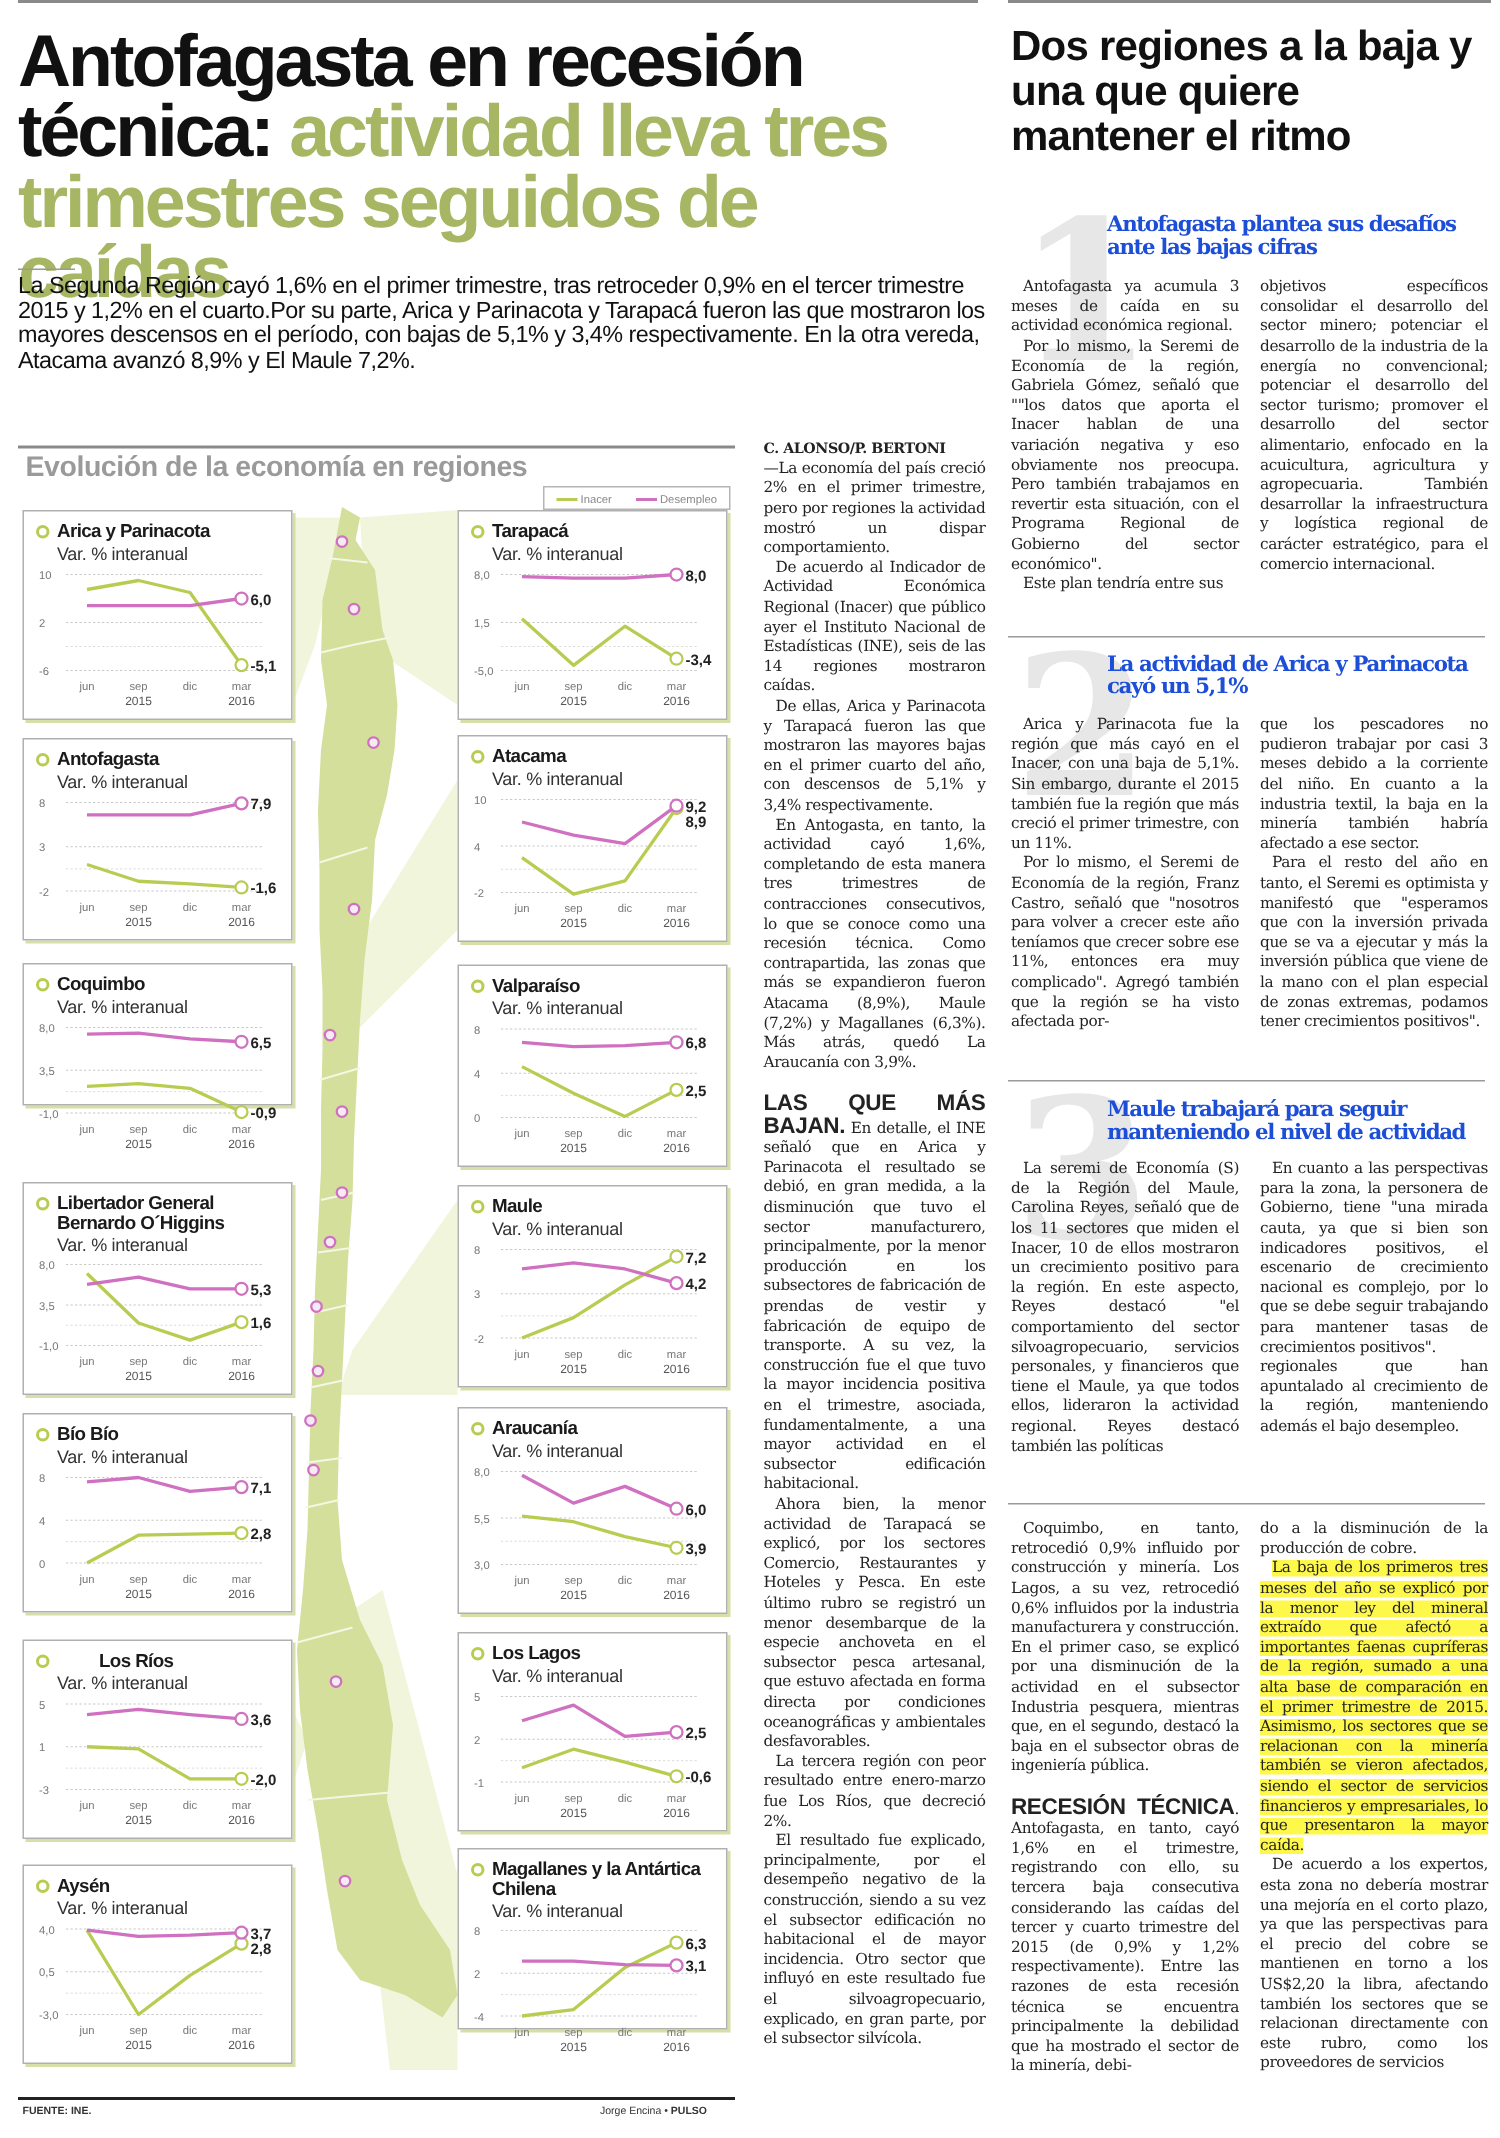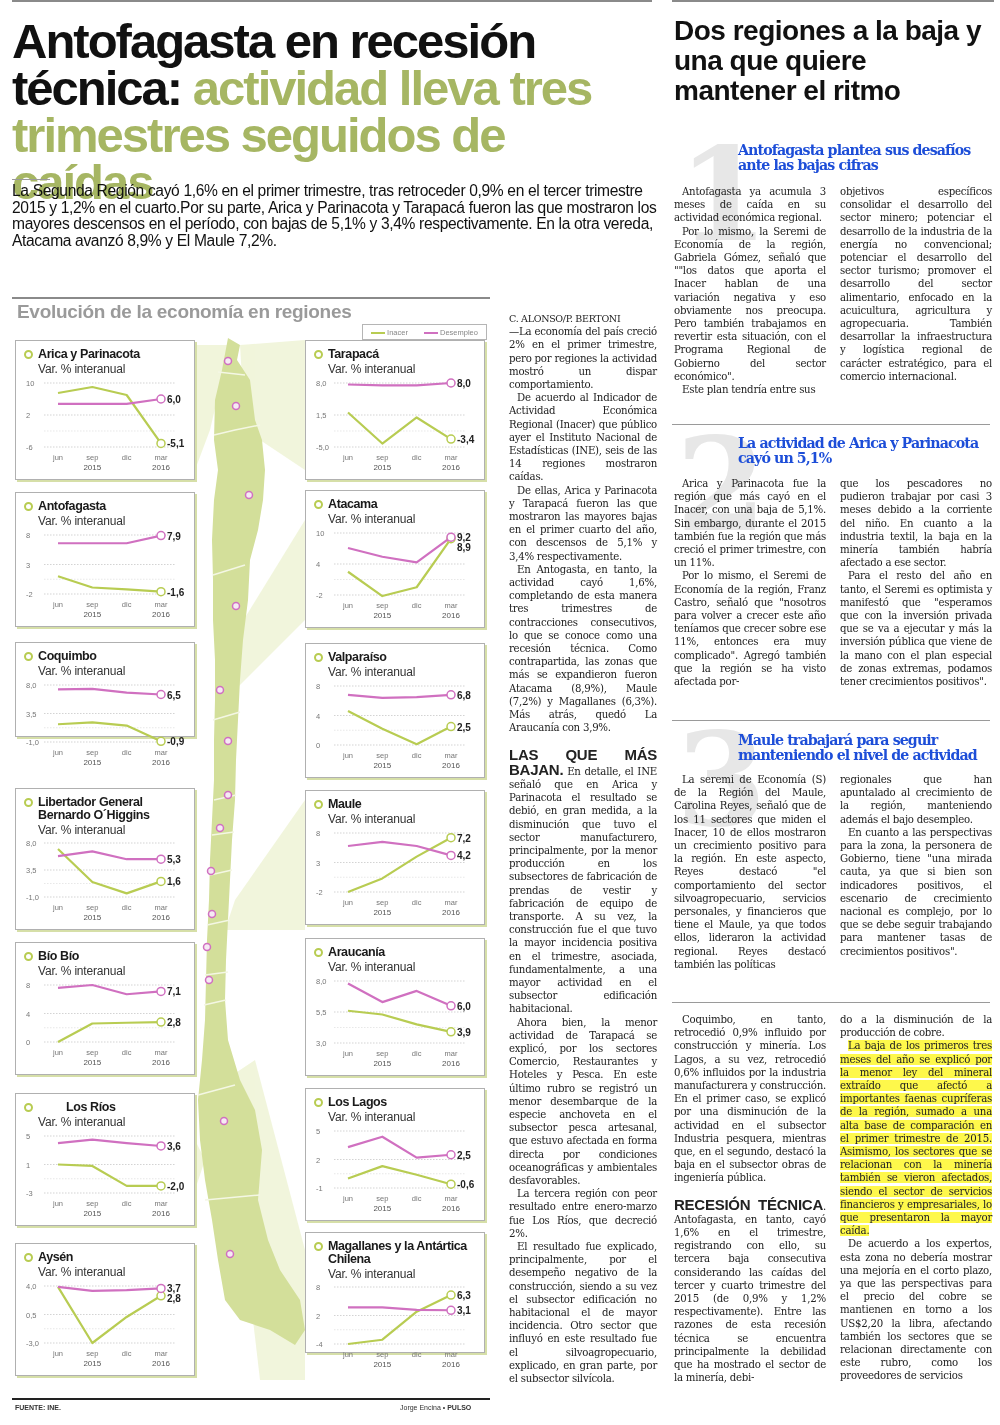--- a/index.html
+++ b/index.html
@@ -24,21 +24,21 @@
   .chart-box .sub { position: absolute; left: 22px; font-size: 12px; color: #333; letter-spacing: -0.2px; }
   .chart-box svg { position: absolute; left: 0; }
   #fuente-rule { position: absolute; left: 12px; top: 1398px; width: 478px; height: 2px; background: #222; }
   #fuente { position: absolute; left: 15px; top: 1404px; font-size: 7px; font-weight: bold; color: #333; }
   #credit { position: absolute; left: 400px; top: 1404px; font-size: 7px; color: #333; }
   #credit b { font-weight: bold; }
 
   
   .col-text { position: absolute; font-family: "DejaVu Serif", serif; font-size: 10.2px; line-height: 13.2px; color: #222; text-align: justify; letter-spacing: -0.25px; }
   .col-text p { text-indent: 8px; }
-  .byline { font-family: "DejaVu Serif", serif; font-weight: normal; font-size: 9.5px; letter-spacing: -0.3px; margin-top: 19px; }
+  .byline { font-family: "DejaVu Serif", serif; font-weight: bold; font-size: 9.5px; letter-spacing: -0.3px; }
   .lead-in { font-family: "Liberation Sans", sans-serif; font-weight: bold; font-size: 15px; margin-top: 32px; }
 
   
   .sec-rule { position: absolute; left: 672px; width: 318px; height: 1px; background: #9a9a9a; }
   .bignum { position: absolute; font-family: "DejaVu Serif", serif; font-size: 130px; font-weight: bold; color: #e7e7e7; line-height: 1; }
   .sec-title { position: absolute; left: 738px; width: 255px; font-family: "DejaVu Serif", serif; font-weight: bold; font-size: 14.2px; line-height: 15px; color: #1d4ed8; letter-spacing: -0.9px; }
   .two-col { position: absolute; left: 674px; width: 318px; display: flex; justify-content: space-between; }
   .two-col .c { width: 152px; }
   .hl { background: #fef84b; }
 </style>
@@ -518,22 +518,22 @@
 </div>
 
 <div class="sec-rule" style="top:720px;"></div>
 <div class="bignum" style="left:676px; top:715px;">3</div>
 <div class="sec-title" style="top:733px;">Maule trabajará para  seguir manteniendo el nivel de actividad</div>
 <div class="two-col col-text" style="top:773px;">
   <div class="c">
     <p>La seremi de Economía (S) de la Región del Maule, Carolina Reyes, señaló que de los 11 sectores que miden el Inacer, 10 de ellos mostraron un crecimiento positivo para la región. En este aspecto, Reyes destacó "el comportamiento del sector silvoagropecuario, servicios personales, y  financieros que tiene  el Maule, ya que todos ellos, lideraron la actividad regional. Reyes destacó también las políticas</p>
   </div>
   <div class="c">
+    <p>En cuanto a las perspectivas para la zona, la personera de Gobierno, tiene "una mirada cauta, ya que si bien son indicadores positivos, el escenario de crecimiento nacional es complejo, por lo que se debe seguir trabajando para mantener tasas de crecimientos positivos".</p>
     <p style="text-indent:0">regionales que  han apuntalado al crecimiento de la región, manteniendo además el bajo desempleo.</p>
-    <p>En cuanto a las perspectivas para la zona, la personera de Gobierno, tiene "una mirada cauta, ya que si bien son indicadores positivos, el escenario de crecimiento nacional es complejo, por lo que se debe seguir trabajando para mantener tasas de crecimientos positivos".</p>
   </div>
 </div>
 <div class="sec-rule" style="top:1002px;"></div>
 
 <div class="two-col col-text" style="top:1013px;">
   <div class="c">
     <p>Coquimbo, en tanto, retrocedió 0,9% influido por construcción y minería. Los Lagos, a su vez, retrocedió 0,6% influidos por la industria manufacturera y construcción. En el primer caso, se explicó por una disminución de la actividad en el subsector Industria pesquera, mientras que, en el segundo, destacó la baja en el subsector obras de ingeniería pública.</p>
     <p style="text-indent:0;margin-top:13px"><span class="lead-in">RECESIÓN TÉCNICA</span><span>. Antofagasta, en tanto, cayó 1,6% en el trimestre, registrando con ello, su tercera baja consecutiva considerando las caídas  del tercer y cuarto trimestre del 2015 (de 0,9% y 1,2% respectivamente). Entre las razones de esta recesión técnica se encuentra principalmente la debilidad que ha mostrado el sector de la minería, debi-</span></p>
   </div>
   <div class="c">

